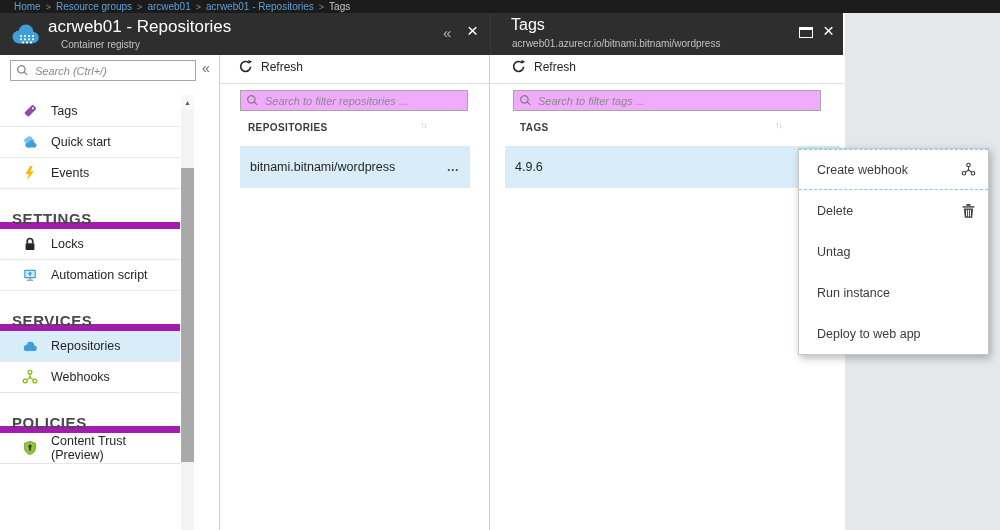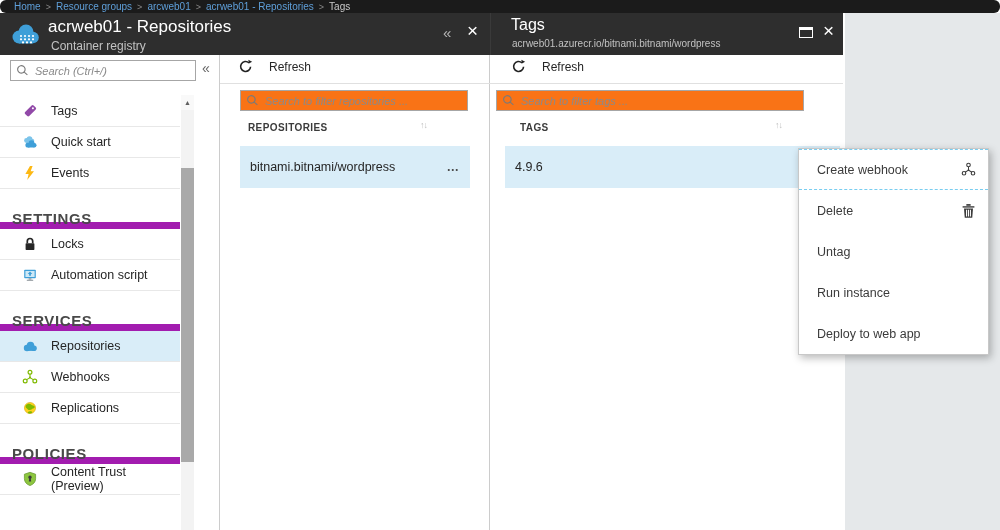--- a/index.html
+++ b/index.html
@@ -4,33 +4,33 @@
 <style>
   * { box-sizing: border-box; margin: 0; padding: 0; }
   html,body { width:1000px; height:530px; }
   body {
     font-family: "Liberation Sans", "DejaVu Sans", sans-serif;
     position: relative; background:#fff; overflow:hidden;
   }
   
   .topbar { position:absolute; left:0; top:0; width:1000px; height:13px;
     background:#1b1b1b; display:flex; align-items:center; gap:5px;
-    padding-left:14px; font-size:10px; white-space:nowrap;border-radius:6px; }
+    padding-left:14px; font-size:10px; white-space:nowrap; }
   .crumb { color:#5f9fd9; cursor:pointer; }
   .sep { color:#8a8a8a; font-size:9px; }
   .crumb-current { color:#c9c9c9; }
 
   
   .blade1-header { position:absolute; left:0; top:13px; width:490px; height:42px;
     background:#2e2e2e; }
   .blade2-header { position:absolute; left:490px; top:13px; width:353px; height:42px;
     background:#2e2e2e; border-left:1px solid #3a3a3a; }
   .reg-icon { position:absolute; left:9px; top:6px; width:32px; height:32px; }
   .blade-title { position:absolute; left:48px; top:4px; color:#fff; font-size:17px; font-weight:400; }
-  .blade-sub { position:absolute; left:51px; top:26px; color:#c2c2c2; font-size:12px; }
+  .blade-sub { position:absolute; left:61px; top:26px; color:#c2c2c2; font-size:10px; }
   .b2-title { position:absolute; left:20px; top:3px; color:#fff; font-size:16px; font-weight:400; }
   .b2-sub { position:absolute; left:21px; top:25px; color:#c2c2c2; font-size:10px; }
   .hdr-collapse { position:absolute; left:443px; top:11px; color:#b5b5b5; font-size:15px; cursor:pointer; }
   .hdr-close { position:absolute; left:467px; top:8px; color:#fff; font-size:19px; line-height:19px; cursor:pointer; }
   .b2-close { position:absolute; left:332px; top:8px; color:#fff; font-size:19px; line-height:19px; cursor:pointer; }
   .maximize { position:absolute; left:308px; top:14px; width:14px; height:11px;
     border:1px solid #fff; border-top-width:3px; cursor:pointer; }
 
   
   .main { position:absolute; left:0; top:55px; width:843px; height:475px; background:#fff; }
@@ -52,26 +52,26 @@
   .nicon { width:16px; height:16px; margin-right:13px; flex:none; display:inline-block; }
   .group-header { height:40px; padding:21px 0 0 12px; font-size:15px; font-weight:700;
     color:#494949; letter-spacing:0.6px; border-bottom:7px solid #a21caf; }
   .scrollbar { position:absolute; left:181px; top:40px; width:13px; height:435px; background:#f3f3f3; }
   .scroll-arrow { height:15px; background:#f9f9f9; color:#606060; font-size:7px;
     text-align:center; line-height:15px; cursor:pointer; }
   .scroll-thumb { position:absolute; left:0; top:73px; width:13px; height:294px; background:#a9a9a9; cursor:pointer; }
 
   
   .toolbar-divider { position:absolute; left:220px; top:28px; width:623px; height:1px; background:#e0e0e0; }
-  .refresh-btn { position:absolute; top:4px; display:flex; align-items:center; gap:16px;
+  .refresh-btn { position:absolute; top:4px; display:flex; align-items:center; gap:8px;
     font-size:12px; color:#262626; cursor:pointer; }
   .refresh-btn svg { width:15px; height:15px; }
   .filterbox { position:absolute; top:35px; height:21px; }
   .filterbox input { width:100%; height:100%; border:1px solid #a6a6a6; padding:0 4px 0 24px;
-    font-size:11px; font-family:inherit; font-style:italic; color:#333; background:#f97316; }
+    font-size:11px; font-family:inherit; font-style:italic; color:#333; background:#f0abfc; }
   .filterbox input::placeholder { font-style:italic; color:#8a8a8a; }
   .fmag { position:absolute; left:5px; top:3px; width:15px; height:15px; }
   .colheader { position:absolute; top:67px; font-size:10px; font-weight:700;
     color:#3b3b3b; letter-spacing:0.4px; cursor:pointer; }
   .sort { position:absolute; top:65px; font-size:9px; color:#c0c0c0; letter-spacing:-1px; cursor:pointer; }
   .listrow { position:absolute; top:91px; height:42px; background:#d9edf8;
     display:flex; align-items:center; padding:0 10px; font-size:12.5px; color:#262626; cursor:pointer; }
   .row-ellipsis { margin-left:auto; font-weight:700; color:#4d4d4d; letter-spacing:1px; cursor:pointer; }
 
   
@@ -236,30 +236,20 @@
               <g stroke="#7fba00" fill="#fff" stroke-width="1.2">
                 <circle cx="8" cy="3.2" r="1.9"></circle>
                 <circle cx="3.2" cy="12" r="1.9"></circle>
                 <circle cx="12.8" cy="12" r="1.9"></circle>
               </g>
               <circle cx="8" cy="8.6" r="1" fill="#7fba00"></circle>
             </svg>
         </span>
         <span>Webhooks</span>
       </div>
-      <div class="nav-item">
-        <span class="nicon">
-          <svg viewBox="0 0 16 16">
-              <circle cx="8" cy="8" r="5.6" fill="#ffd21e" stroke="#cf9f00" stroke-width="0.5"></circle>
-              <path d="M3.8 5.4 c1.5-1.9 4.1-2.1 5.6-0.7 1 .9 2.4 .5 3.1 1.5 .6 1-.2 2-1.3 2.2-1.4 .3-2 1.5-3.4 1.6-1.7 .2-2.2-1-3.2-1.8 C3.6 7.5 3.4 6.1 3.8 5.4 z" fill="#7fba00"></path>
-              <path d="M6 12.9 c1.2 .9 3 .8 4-.2 .6-.6-.1-1.4-1-1.5-1.2-.2-2.4 0-3 .8-.3 .4-.4 .7 0 .9 z" fill="#7fba00"></path>
-            </svg>
-        </span>
-        <span>Replications</span>
-      </div>
 
       <div class="group-header">POLICIES</div>
       <div class="nav-item">
         <span class="nicon">
           <svg viewBox="0 0 16 16">
               <path d="M8 1.3 L13.6 3.2 V7.6 c0 3.6-2.4 5.8-5.6 7-3.2-1.2-5.6-3.4-5.6-7 V3.2 Z" fill="#8dc63f" stroke="#61932a" stroke-width="0.7"></path>
               <path d="M8 4.6 a1.7 1.7 0 0 1 1.7 1.7 c0 .8-.5 1.2-.9 1.5 l.4 2.6 h-2.4 l.4-2.6 c-.4-.3-.9-.7-.9-1.5 A1.7 1.7 0 0 1 8 4.6 z" fill="#3b3b3b"></path>
             </svg>
         </span>
         <span>Content Trust (Preview)</span>
@@ -299,21 +289,21 @@
     <span class="row-ellipsis">…</span>
   </div>
 
   <div class="refresh-btn" style="left:511px">
     <svg viewBox="0 0 16 16">
       <path d="M13.4 8.2 A5.3 5.3 0 1 1 11.7 4.1" fill="none" stroke="#222" stroke-width="1.7"></path>
       <path d="M11 0.9 l0.7 3.9 3.4-1.9 z" fill="#222"></path>
     </svg>
     <span>Refresh</span>
   </div>
-  <div class="filterbox" style="left:496px;width:308px">
+  <div class="filterbox" style="left:513px;width:308px">
     <input type="text" placeholder="Search to filter tags ..." style="">
     <span class="fmag">
       <svg viewBox="0 0 16 16" width="15" height="15">
           <circle cx="6.8" cy="6.8" r="4" fill="none" stroke="#7a7a7a" stroke-width="1.2" transform="rotate(-12 6.8 6.8)"></circle>
           <line x1="9.8" y1="9.8" x2="13.2" y2="12.6" stroke="#7a7a7a" stroke-width="1.2"></line>
         </svg>
     </span>
   </div>
   <div class="colheader" style="left:520px">TAGS</div>
   <span class="sort" style="left:775px">↑↓</span>

